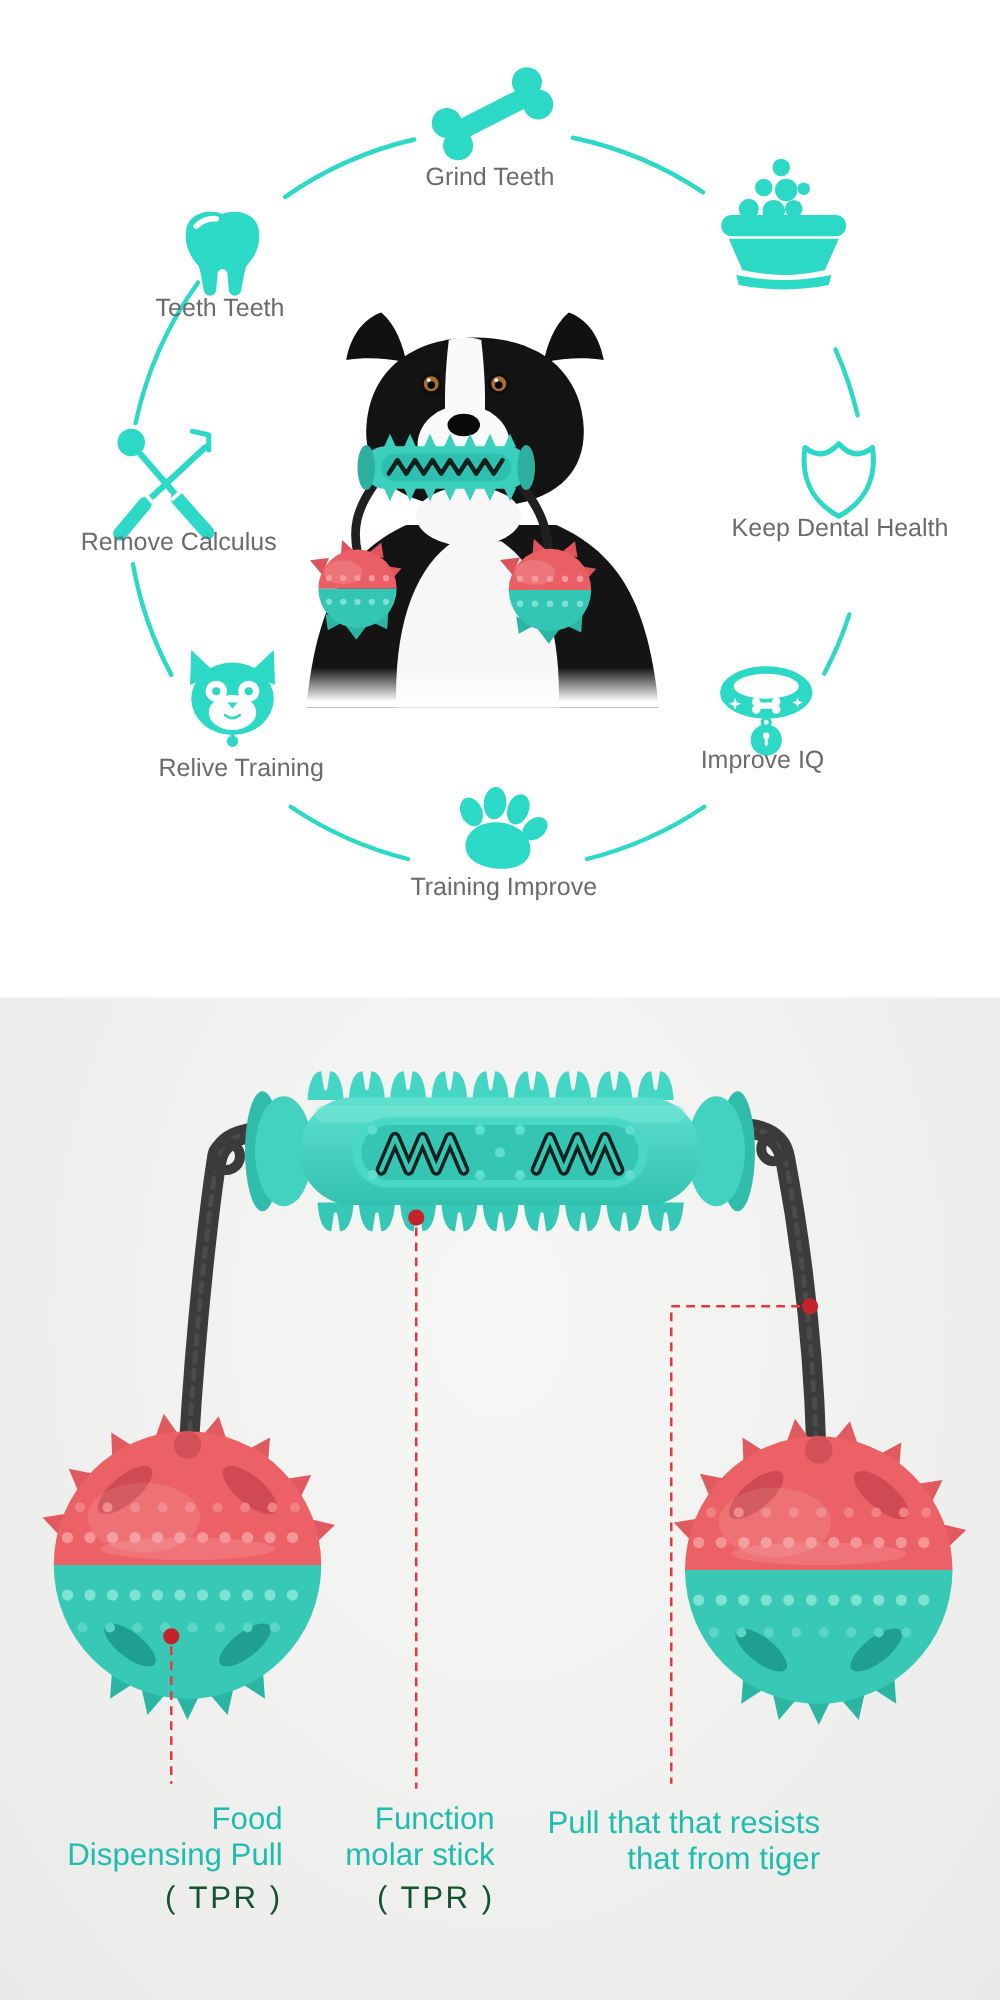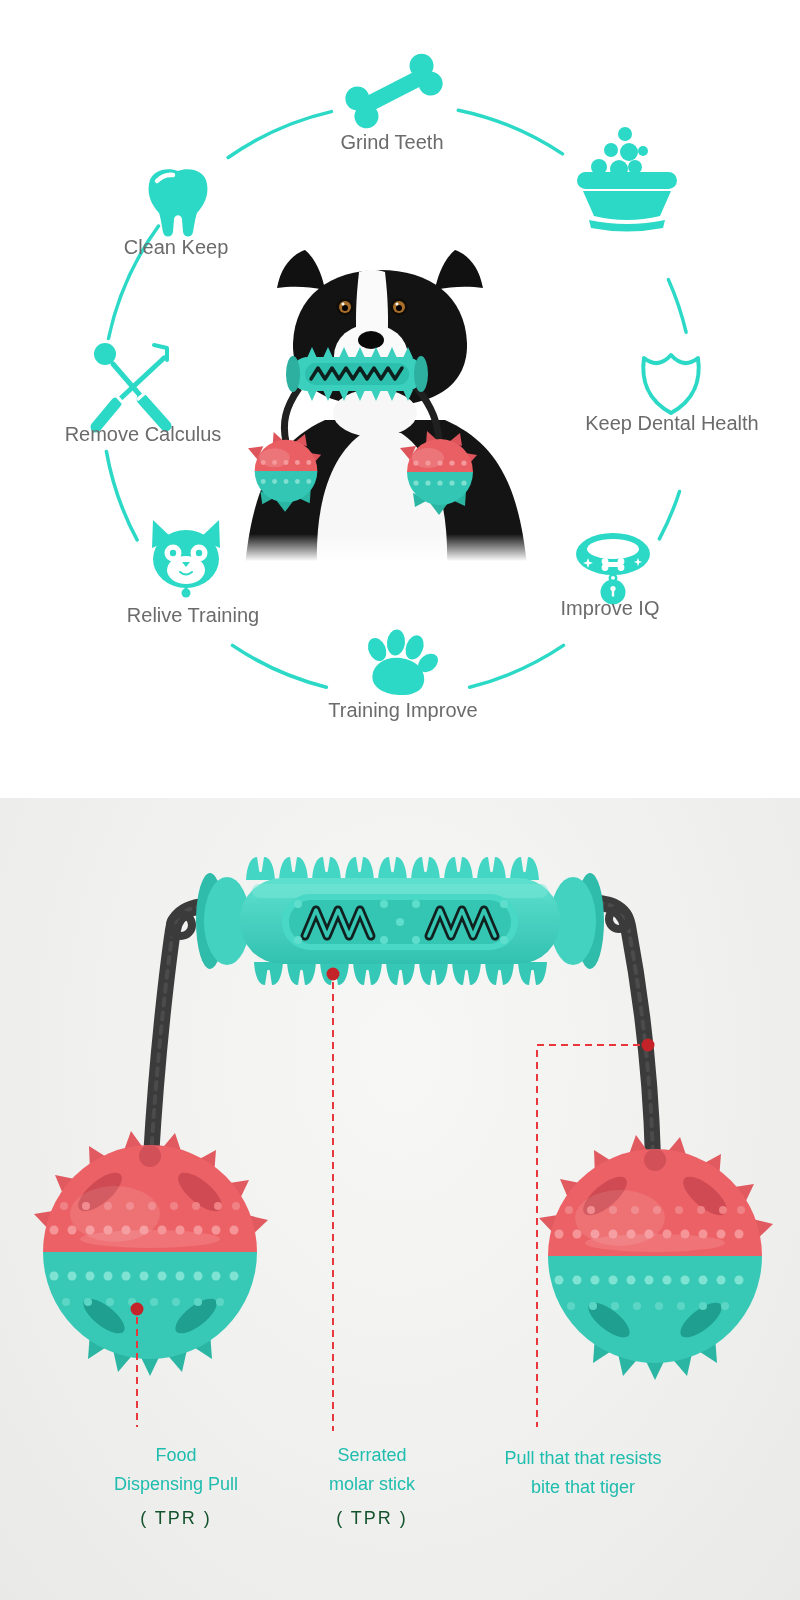--- a/index.html
+++ b/index.html
@@ -4,22 +4,22 @@
 <style>
   html,body{margin:0;padding:0;background:#fff;}
   .page{position:relative;width:800px;height:1600px;background:#ffffff;overflow:hidden;
         font-family:"Liberation Sans",sans-serif;}
   .ring-svg{position:absolute;left:0;top:0;}
   .ring-label{position:absolute;transform:translateX(-50%);text-align:center;
               font-size:20px;line-height:23px;color:#6b6b6b;white-space:nowrap;}
   .gray-panel{position:absolute;left:0;top:798px;width:800px;height:802px;
               background:radial-gradient(ellipse at 50% 32%, #f7f7f6 0%, #f0f0ef 55%, #e9e9e8 100%);}
   .panel-svg{position:absolute;left:0;top:0;}
-  .callout{position:absolute;transform:translateX(-50%);text-align:center;
-           font-size:18px;line-height:29px;color:#1fbdae;white-space:nowrap;margin-left:36px;}
+  .callout{position:absolute;transform:translateX(-50%);text-align:right;
+           font-size:25px;line-height:29px;color:#1fbdae;white-space:nowrap;}
   .callout .tpr{display:block;margin-top:5px;color:#14532d;letter-spacing:2px;}
 </style>
 </head>
 <body>
 
 <div class="page">
 
   <svg class="ring-svg" width="800" height="760" viewBox="0 0 800 760">
     <defs>
       <linearGradient id="fadeWhite" x1="0" y1="0" x2="0" y2="1">
@@ -194,21 +194,21 @@
   <div class="ring-label" style="left:403px;top:699px">
     <span>Training Improve</span>
   </div>
   <div class="ring-label" style="left:193px;top:604px">
     <span>Relive Training</span>
   </div>
   <div class="ring-label" style="left:143px;top:423px">
     <span>Remove Calculus</span>
   </div>
   <div class="ring-label" style="left:176px;top:236px">
-    <span>Clean Keep</span>
+    <span>Teeth Teeth</span>
   </div>
 
   <div class="gray-panel">
     <svg class="panel-svg" width="800" height="802" viewBox="0 0 800 802">
       <defs>
         <linearGradient id="stickGrad" x1="0" y1="0" x2="0" y2="1">
           <stop offset="0" stop-color="#5fe0cf"></stop>
           <stop offset="1" stop-color="#32c1b0"></stop>
         </linearGradient>
         <path id="toothU" d="M0,0 C1,-15 5,-23 11,-23 L13,-10 C13,-7 16,-7 16,-10 L18,-23 C24,-23 28,-15 29,0 Z"></path>
@@ -363,22 +363,22 @@
       </g>
     </svg>
   </div>
 
   <div class="callout" style="left:140px;top:1441px">
     <span>Food</span><br>
     <span>Dispensing Pull</span>
     <span class="tpr">( TPR )</span>
   </div>
   <div class="callout" style="left:336px;top:1441px">
-    <span>Serrated</span><br>
+    <span>Function</span><br>
     <span>molar stick</span>
     <span class="tpr">( TPR )</span>
   </div>
   <div class="callout" style="left:547px;top:1444px">
     <span>Pull that that resists</span><br>
-    <span>bite that tiger</span>
+    <span>that from tiger</span>
   </div>
 
 </div>
 
 </body></html>

